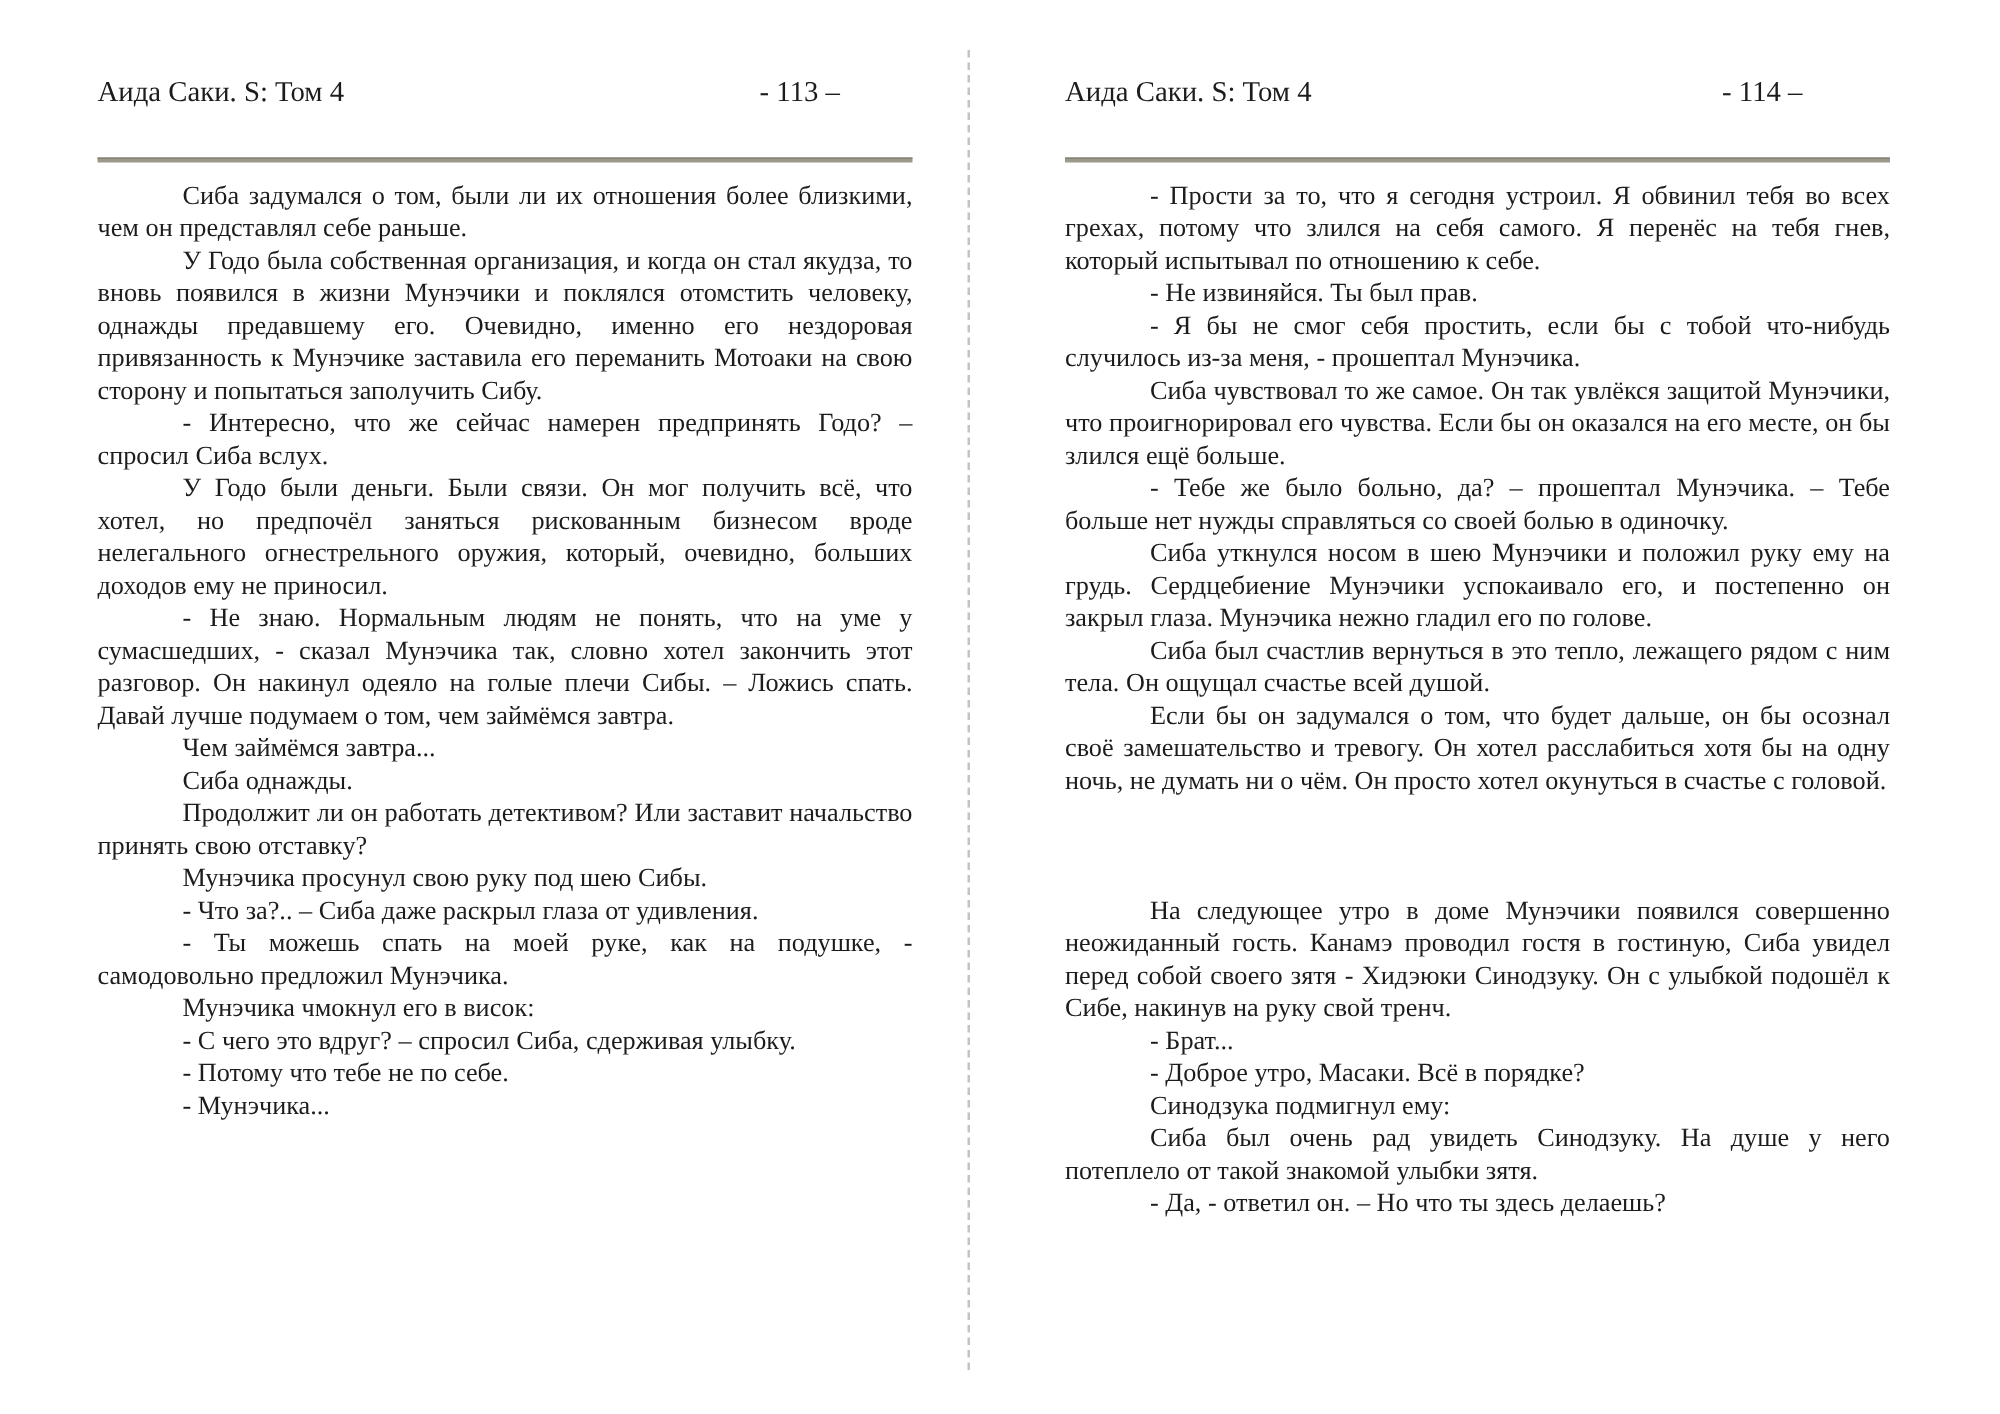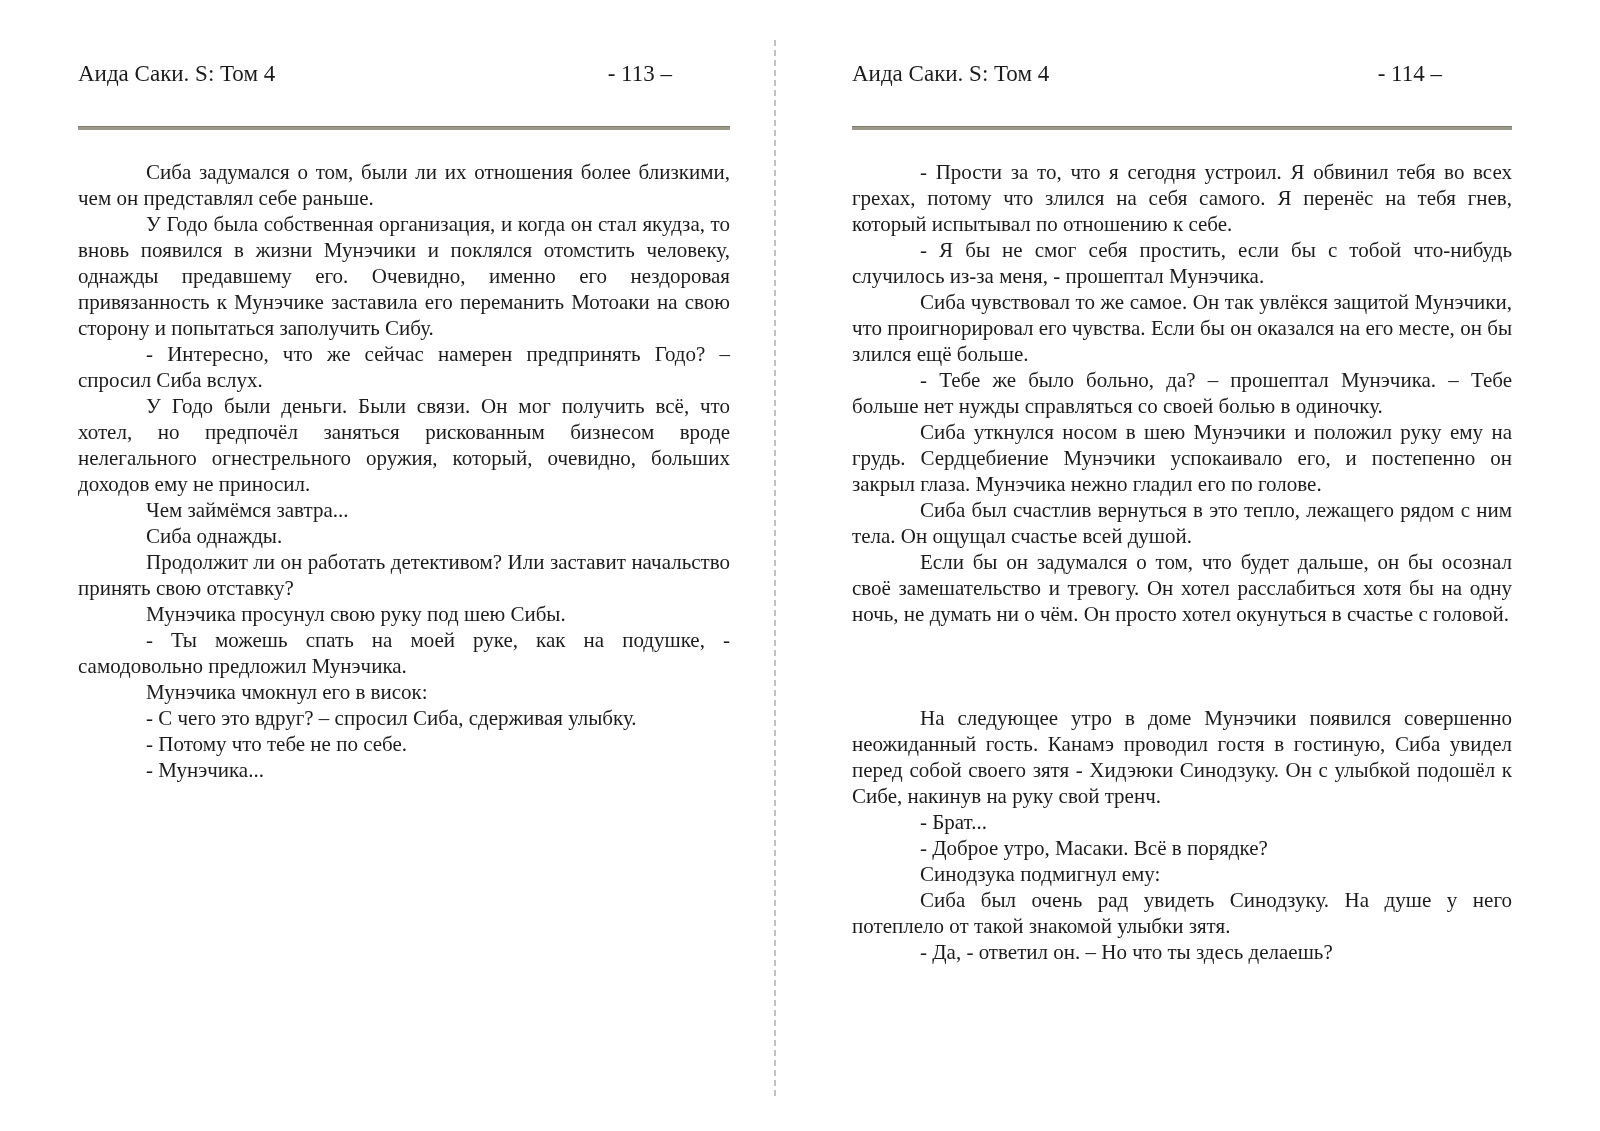--- a/index.html
+++ b/index.html
@@ -21,21 +21,21 @@
   #page-left  .page-header { padding-right: 58px; }
   #page-right .page-header { padding-right: 70px; }
 
   .rule {
     margin-top: 38px; height: 3px;
     background: var(--rule, #9c998a);
     border-top: 1px solid #7e7c6e;
   }
 
   .body {
-    margin-top: 29px;
+    margin-top: 13px;
     font-size: 21px; line-height: 26px;
     text-align: justify;
   }
   .body p { margin: 0; text-indent: 68px; }
   .scene-break { height: 78px; }
 
   .divider {
     position: absolute;
     left: 774px; top: 40px; height: 1056px; width: 0;
     border-left: 2px dashed var(--divider, #c3c3c3);
@@ -50,40 +50,43 @@
   <header class="page-header">
     <span>Аида Саки. S: Том 4</span>
     <span>- 113 –</span>
   </header>
   <div class="rule"></div>
   <div class="body">
       <p>Сиба задумался о том, были ли их отношения более близкими, чем он представлял себе раньше.</p>
       <p>У Годо была собственная организация, и когда он стал якудза, то вновь появился в жизни Мунэчики и поклялся отомстить человеку, однажды предавшему его. Очевидно, именно его нездоровая привязанность к Мунэчике заставила его переманить Мотоаки на свою сторону и попытаться заполучить Сибу.</p>
       <p>- Интересно, что же сейчас намерен предпринять Годо? – спросил Сиба вслух.</p>
       <p>У Годо были деньги. Были связи. Он мог получить всё, что хотел, но предпочёл заняться рискованным бизнесом вроде нелегального огнестрельного оружия, который, очевидно, больших доходов ему не приносил.</p>
+      <p>- Не знаю. Нормальным людям не понять, что на уме у сумасшедших, - сказал Мунэчика так, словно хотел закончить этот разговор. Он накинул одеяло на голые плечи Сибы. – Ложись спать. Давай лучше подумаем о том, чем займёмся завтра.</p>
       <p>Чем займёмся завтра...</p>
       <p>Сиба однажды.</p>
       <p>Продолжит ли он работать детективом? Или заставит начальство принять свою отставку?</p>
       <p>Мунэчика просунул свою руку под шею Сибы.</p>
+      <p>- Что за?.. – Сиба даже раскрыл глаза от удивления.</p>
       <p>- Ты можешь спать на моей руке, как на подушке, - самодовольно предложил Мунэчика.</p>
       <p>Мунэчика чмокнул его в висок:</p>
       <p>- С чего это вдруг? – спросил Сиба, сдерживая улыбку.</p>
       <p>- Потому что тебе не по себе.</p>
       <p>- Мунэчика...</p>
     </div>
 </section>
 
 <section class="page" id="page-right">
   <header class="page-header">
     <span>Аида Саки. S: Том 4</span>
     <span>- 114 –</span>
   </header>
   <div class="rule"></div>
   <div class="body">
       <p>- Прости за то, что я сегодня устроил. Я обвинил тебя во всех грехах, потому что злился на себя самого. Я перенёс на тебя гнев, который испытывал по отношению к себе.</p>
+      <p>- Не извиняйся. Ты был прав.</p>
       <p>- Я бы не смог себя простить, если бы с тобой что-нибудь случилось из-за меня, - прошептал Мунэчика.</p>
       <p>Сиба чувствовал то же самое. Он так увлёкся защитой Мунэчики, что проигнорировал его чувства. Если бы он оказался на его месте, он бы злился ещё больше.</p>
       <p>- Тебе же было больно, да? – прошептал Мунэчика. – Тебе больше нет нужды справляться со своей болью в одиночку.</p>
       <p>Сиба уткнулся носом в шею Мунэчики и положил руку ему на грудь. Сердцебиение Мунэчики успокаивало его, и постепенно он закрыл глаза. Мунэчика нежно гладил его по голове.</p>
       <p>Сиба был счастлив вернуться в это тепло, лежащего рядом с ним тела. Он ощущал счастье всей душой.</p>
       <p>Если бы он задумался о том, что будет дальше, он бы осознал своё замешательство и тревогу. Он хотел расслабиться хотя бы на одну ночь, не думать ни о чём. Он просто хотел окунуться в счастье с головой.</p>
       <div class="scene-break"></div>
       <p>На следующее утро в доме Мунэчики появился совершенно неожиданный гость. Канамэ проводил гостя в гостиную, Сиба увидел перед собой своего зятя - Хидэюки Синодзуку. Он с улыбкой подошёл к Сибе, накинув на руку свой тренч.</p>
       <p>- Брат...</p>
       <p>- Доброе утро, Масаки. Всё в порядке?</p>

